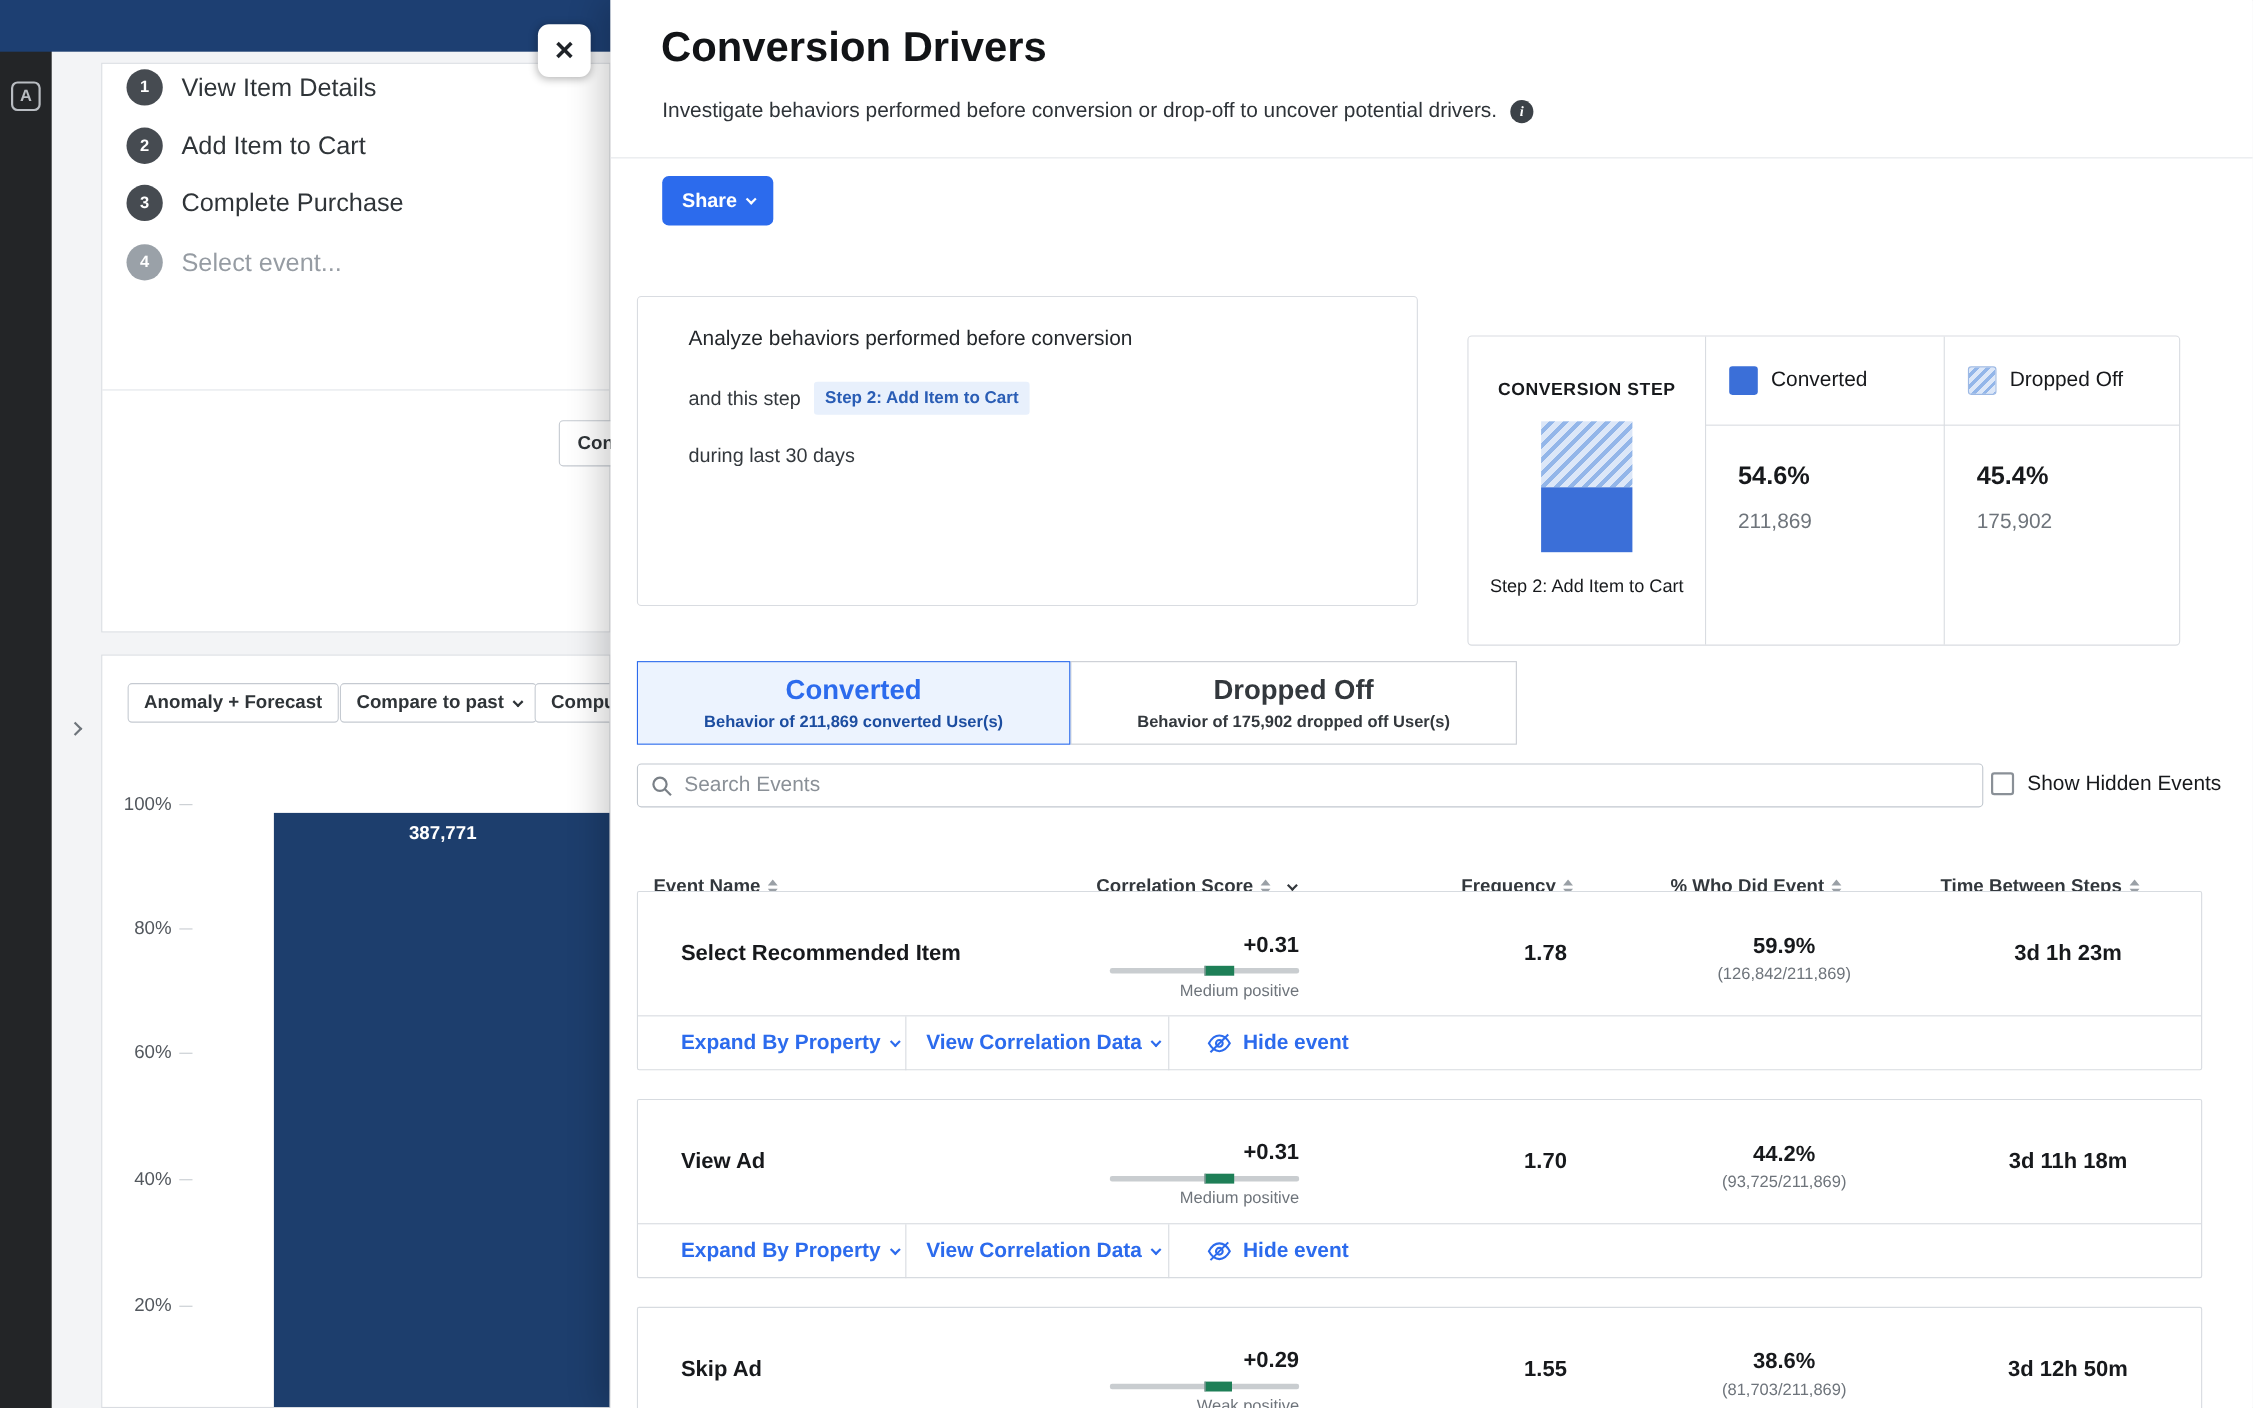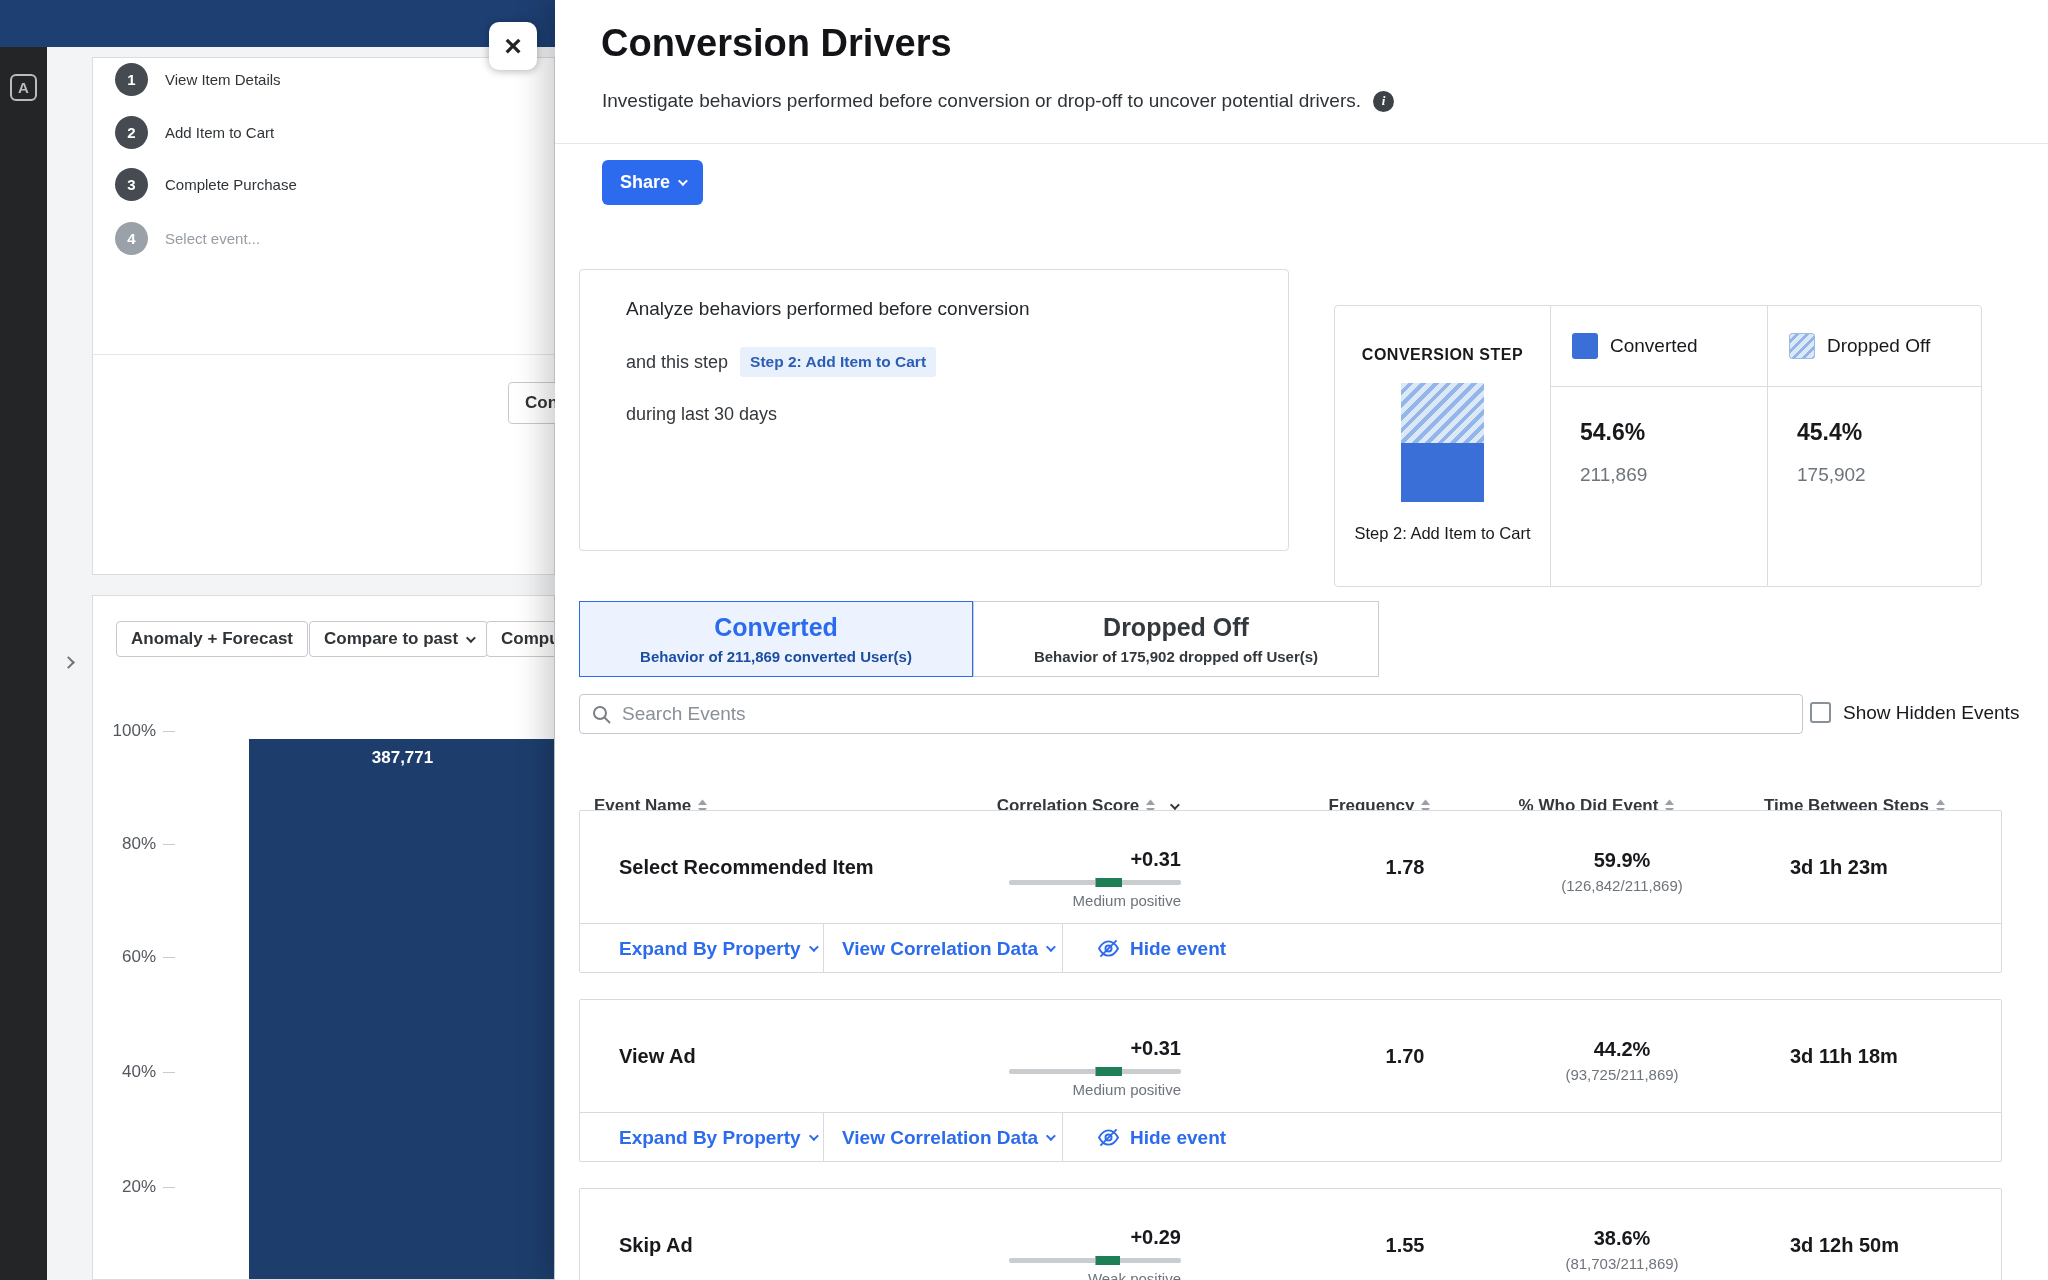--- a/index.html
+++ b/index.html
@@ -15,21 +15,21 @@
   .sidebar { position:absolute; left:0; top:0; width:47px; height:1280px; background:#232527; z-index:1; }
   .logo { position:absolute; left:10px; top:74px; width:27px; height:27px; border:2px solid #b9bdc2; border-radius:6px; color:#b9bdc2; font-size:15px; font-weight:bold; text-align:center; line-height:24px; }
   .topbar { position:absolute; left:0; top:0; width:555px; height:47px; background:#1d3f72; z-index:2; }
   .collapse-chev { position:absolute; left:56px; top:658px; color:#6e747b; z-index:2; }
 
   .bg-card { position:absolute; background:#fff; border:1px solid #d9dce1; z-index:1; }
   .funnel-card { left:92px; top:57px; width:463px; height:518px; }
   .step { position:absolute; left:22px; height:34px; display:flex; align-items:center; }
   .step-circle { width:33px; height:33px; border-radius:50%; background:#464b51; color:#fff; font-size:15px; font-weight:bold; display:flex; align-items:center; justify-content:center; flex:0 0 33px; }
   .step-circle.muted { background:#9aa1a8; }
-  .step-label { margin-left:17px; font-size:15px; color:#2f3438; font-weight:500; white-space:nowrap; }
+  .step-label { margin-left:17px; font-size:23px; color:#2f3438; font-weight:500; white-space:nowrap; }
   .step-label.muted { color:#969ca3; font-weight:400; }
   .funnel-divider { position:absolute; left:0; top:296px; width:100%; height:1px; background:#e2e5e9; }
   .con-btn { position:absolute; left:415px; top:324px; height:42px; padding:0 16px; background:#fff; border:1px solid #c5cad1; border-radius:4px; font-size:17px; font-weight:bold; color:#2f3438; white-space:nowrap; }
 
   .chart-card { left:92px; top:595px; width:463px; height:685px; overflow:hidden; }
   .chart-btn { position:absolute; top:25px; height:36px; padding:0 14px; background:#fff; border:1px solid #c5cad1; border-radius:4px; font-size:17px; font-weight:bold; color:#2f3438; white-space:nowrap; display:flex; align-items:center; }
   .chart-btn .chev { width:7px; height:7px; border-width:2px; }
   .ylabel { position:absolute; left:0; width:63px; text-align:right; font-size:17px; color:#53585e; }
   .ytick { position:absolute; left:70px; width:12px; height:1px; background:#c8ccd1; }
   .chart-bar { position:absolute; left:156px; top:143px; width:400px; height:542px; background:#1d3e6d; }
@@ -94,21 +94,21 @@
   .corr { position:absolute; left:429px; top:36px; width:172px; }
   .corr-val { text-align:right; font-size:20px; font-weight:bold; color:#17191c; line-height:24px; }
   .corr-track { position:relative; margin-top:9px; height:5px; background:#c9cdd0; border-radius:2px; }
   .corr-track::after { content:""; position:absolute; left:50%; top:-2px; width:1px; height:9px; background:#9aa0a6; }
   .corr-seg { position:absolute; left:50%; top:-2px; height:9px; background:#1e7f57; }
   .corr-lab { margin-top:7px; text-align:right; font-size:15px; color:#6e747b; }
   .ev-freq { position:absolute; left:740px; width:170px; top:0; height:112px; line-height:112px; text-align:center; font-size:20px; font-weight:bold; color:#17191c; }
   .ev-pct { position:absolute; left:952px; width:180px; top:38px; text-align:center; }
   .ev-pct-main { font-size:20px; font-weight:bold; color:#17191c; }
   .ev-pct-detail { margin-top:5px; font-size:15px; color:#6e747b; }
-  .ev-time { position:absolute; left:1210px; width:180px; top:0; height:112px; line-height:112px; text-align:left; font-size:20px; font-weight:bold; color:#17191c; }
+  .ev-time { position:absolute; left:1210px; width:180px; top:0; height:112px; line-height:112px; text-align:center; font-size:20px; font-weight:bold; color:#17191c; }
   .ev-actions { height:50px; border-top:1px solid #d7dbe0; display:flex; align-items:stretch; }
   .act { display:flex; align-items:center; font-size:19px; font-weight:600; color:#2c6bed; cursor:pointer; white-space:nowrap; }
   .act .chev { width:7px; height:7px; }
   .act1 { width:244px; padding-left:39px; border-right:1px solid #d7dbe0; }
   .act2 { width:239px; padding-left:18px; border-right:1px solid #d7dbe0; }
   .act3 { padding-left:34px; }
   .act3 svg { margin-right:10px; }
 </style>
 </head>
 <body>

